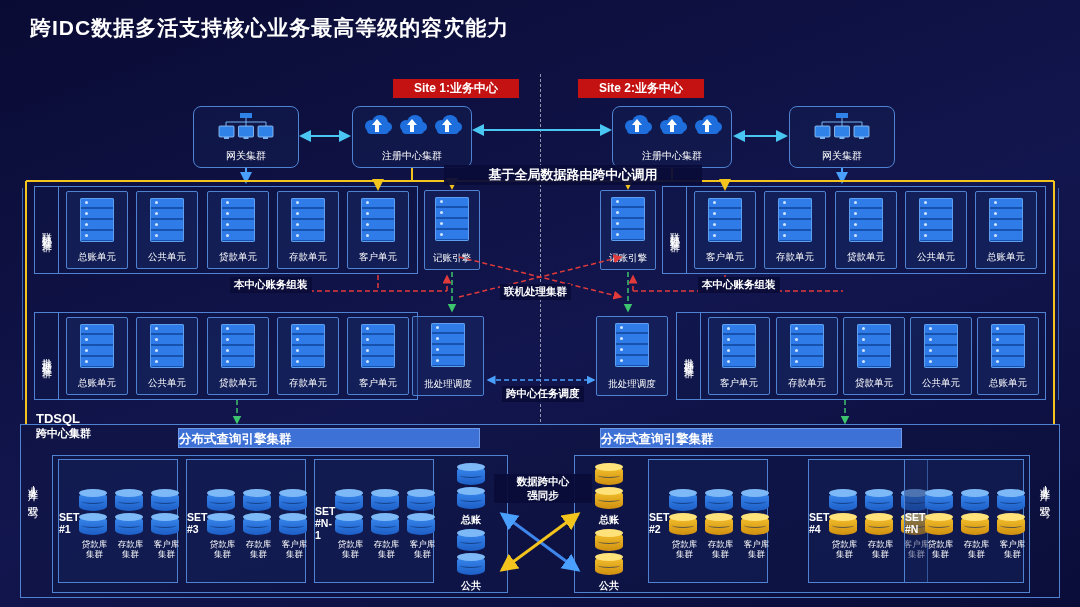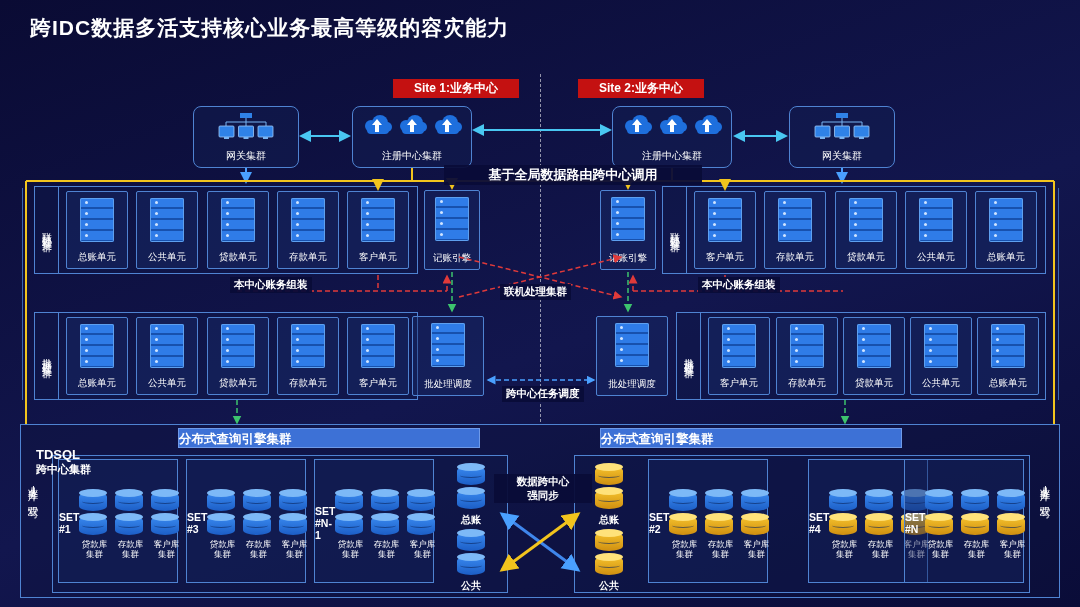--- a/index.html
+++ b/index.html
@@ -280,21 +280,21 @@
   <div class="abs unit" style="left:910px;top:317px;">
       <div class="srv"></div>
       <div class="ulabel">公共单元</div>
     </div>
   <div class="abs unit" style="left:977px;top:317px;">
       <div class="srv"></div>
       <div class="ulabel">总账单元</div>
     </div>
 
   <div class="abs grp" style="left:20px;top:424px;width:1040px;height:174px;background:rgba(13,20,62,.35);"></div>
-  <div class="abs" style="left:36px;top:447px;z-index:3;">
+  <div class="abs" style="left:36px;top:411px;z-index:3;">
     <div style="font-size:13px;font-weight:bold;">TDSQL</div>
     <div style="font-size:11px;font-weight:bold;">跨中心集群</div>
   </div>
   <div class="abs qbar" style="left:178px;top:428px;width:302px;">分布式查询引擎集群</div>
   <div class="abs qbar" style="left:600px;top:428px;width:302px;">分布式查询引擎集群</div>
 
   <span class="abs vtext" style="left:28px;top:478px;font-size:10.5px;">业务库I双写</span>
   <span class="abs vtext" style="left:1040px;top:478px;font-size:10.5px;">业务库I双写</span>
 
   <div class="abs grp" style="left:52px;top:455px;width:456px;height:138px;"></div>

